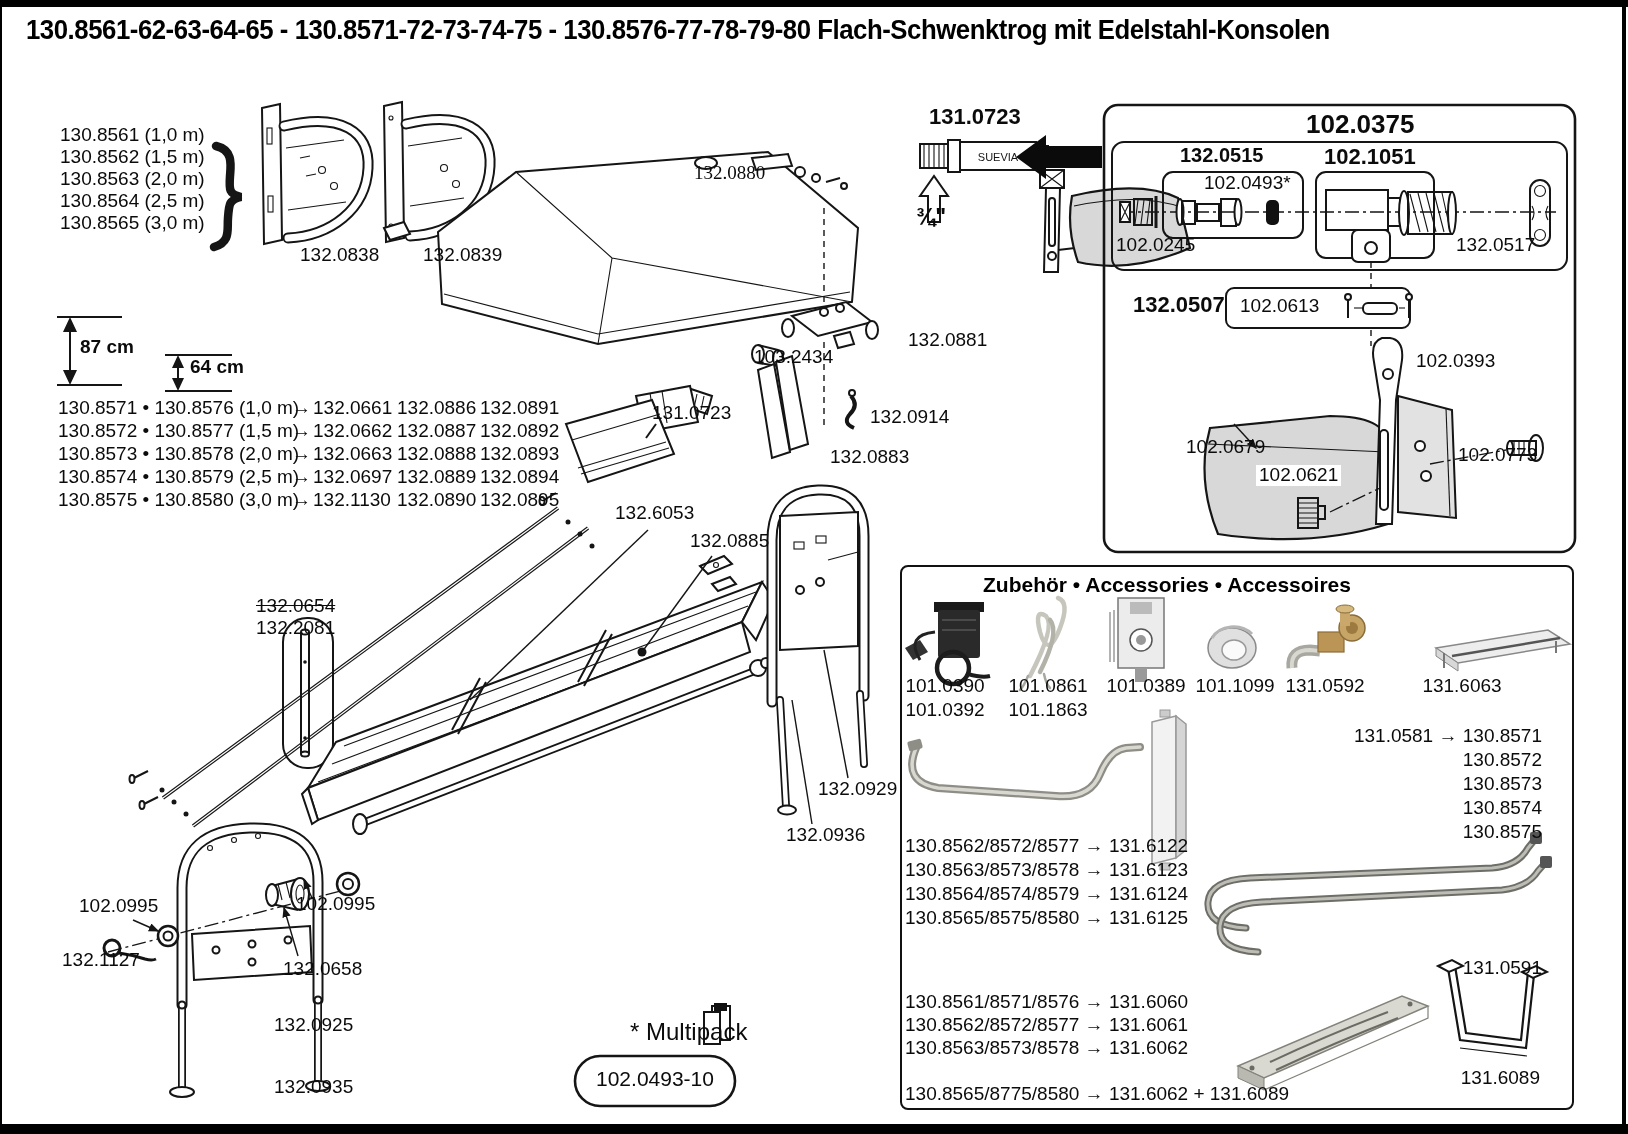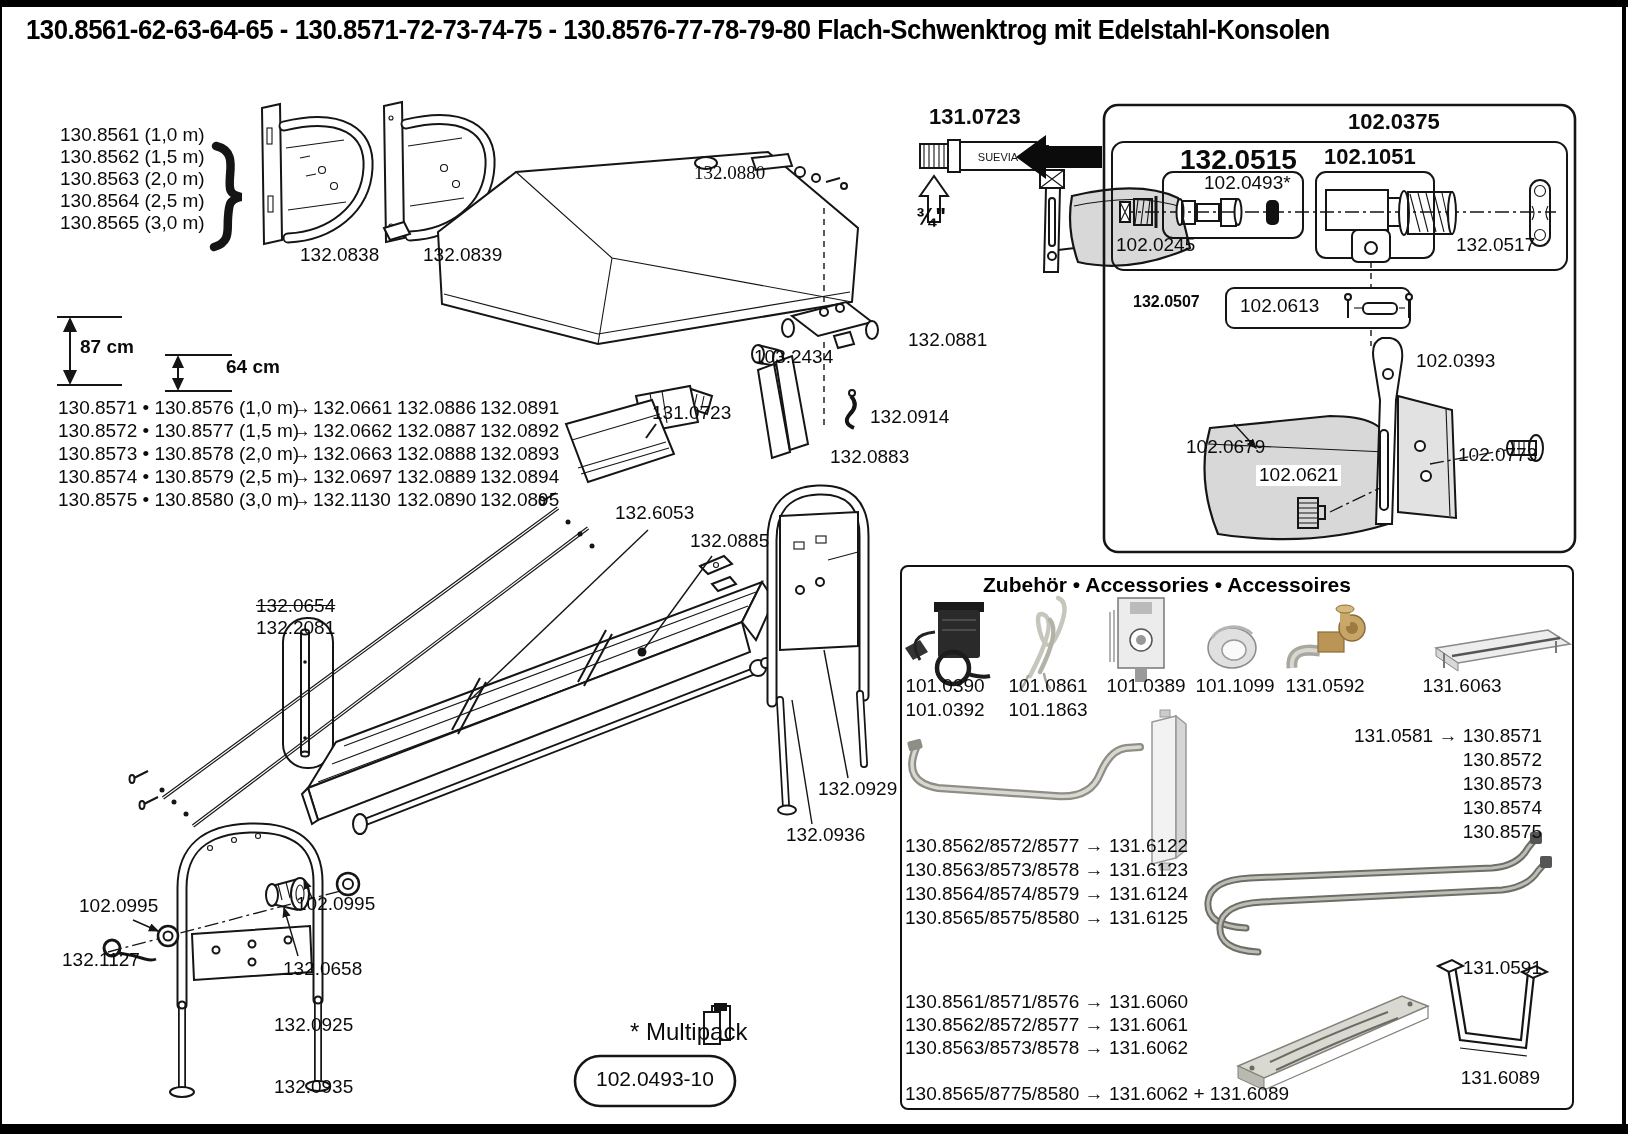--- a/index.html
+++ b/index.html
@@ -397,48 +397,48 @@
       <path class="ln" d="M1438,966 L1452,960 L1463,966 L1449,972 Z"></path>
       <path class="ln" d="M1522,972 L1536,966 L1547,972 L1533,978 Z"></path>
       <path class="thin" d="M1460,1048 L1527,1056"></path>
     </g>
   </svg>
 
   <div id="labels">
       <div class="plabel" style="left: 300px; top: 245px;">132.0838</div>
       <div class="plabel" style="left: 423px; top: 245px;">132.0839</div>
       <div class="plabel b" style="left: 80px; top: 337px;">87 cm</div>
-      <div class="plabel b" style="left: 190px; top: 357px; margin-left: 36px;">64 cm</div>
+      <div class="plabel b" style="left: 190px; top: 357px;">64 cm</div>
       <div class="plabel" style="left: 694px; top: 163px; font-family: Liberation Serif, serif;">132.0880</div>
       <div class="plabel b" style="left: 929px; top: 105px; font-size: 22px;">131.0723</div>
       <div class="plabel b" style="left: 916px; top: 205px; font-size: 23px;">¾"</div>
       <div class="plabel" style="left: 908px; top: 330px;">132.0881</div>
       <div class="plabel" style="left: 754px; top: 347px;">103.2434</div>
       <div class="plabel" style="left: 652px; top: 403px;">131.0723</div>
       <div class="plabel" style="left: 870px; top: 407px;">132.0914</div>
       <div class="plabel" style="left: 830px; top: 447px;">132.0883</div>
       <div class="plabel" style="left: 615px; top: 503px;">132.6053</div>
       <div class="plabel" style="left: 690px; top: 531px;">132.0885</div>
       <div class="plabel  strike" style="left: 256px; top: 596px;">132.0654</div>
       <div class="plabel" style="left: 256px; top: 618px;">132.2081</div>
       <div class="plabel" style="left: 818px; top: 779px;">132.0929</div>
       <div class="plabel" style="left: 786px; top: 825px;">132.0936</div>
       <div class="plabel" style="left: 79px; top: 896px;">102.0995</div>
       <div class="plabel" style="left: 62px; top: 950px;">132.1127</div>
       <div class="plabel" style="left: 296px; top: 894px;">102.0995</div>
       <div class="plabel" style="left: 283px; top: 959px;">132.0658</div>
       <div class="plabel" style="left: 274px; top: 1015px;">132.0925</div>
       <div class="plabel" style="left: 274px; top: 1077px;">132.0935</div>
-      <div class="plabel b" style="left: 1348px; top: 110px; font-size: 22px;">102.0375</div>
-      <div class="plabel b" style="left: 1180px; top: 145px; font-size: 28px;">132.0515</div>
+      <div class="plabel b" style="left: 1306px; top: 110px; font-size: 26px;">102.0375</div>
+      <div class="plabel b" style="left: 1180px; top: 145px; font-size: 20px;">132.0515</div>
       <div class="plabel b" style="left: 1324px; top: 145px; font-size: 22px;">102.1051</div>
       <div class="plabel" style="left: 1204px; top: 173px;">102.0493*</div>
       <div class="plabel" style="left: 1116px; top: 235px;">102.0245</div>
       <div class="plabel" style="left: 1456px; top: 235px;">132.0517</div>
-      <div class="plabel b" style="left: 1133px; top: 293px; font-size: 16px;">132.0507</div>
+      <div class="plabel b" style="left: 1133px; top: 293px; font-size: 22px;">132.0507</div>
       <div class="plabel" style="left: 1240px; top: 296px;">102.0613</div>
       <div class="plabel" style="left: 1416px; top: 351px;">102.0393</div>
       <div class="plabel" style="left: 1186px; top: 401px; margin-top: 36px;">102.0679</div>
       <div class="plabel  bgw" style="left: 1256px; top: 465px;">102.0621</div>
       <div class="plabel" style="left: 1458px; top: 445px;">102.0773</div>
     </div>
 
   <div id="models">
       <div class="plabel" style="left: 60px; top: 125px;">130.8561 (1,0 m)</div>
       <div class="plabel" style="left: 60px; top: 147px;">130.8562 (1,5 m)</div>

